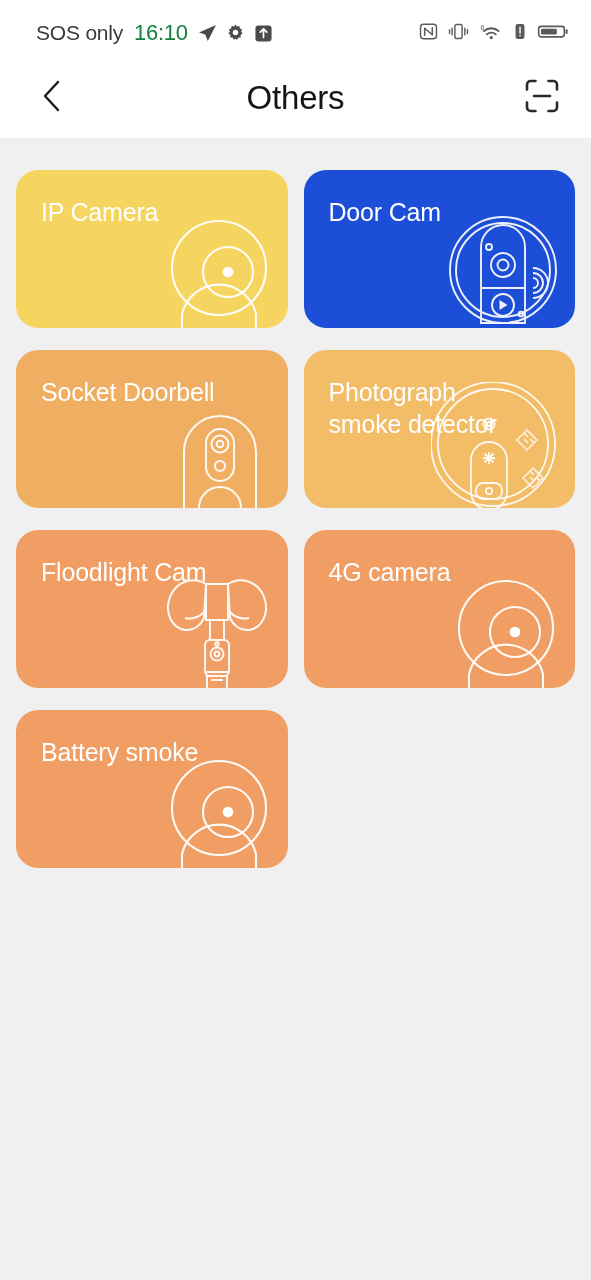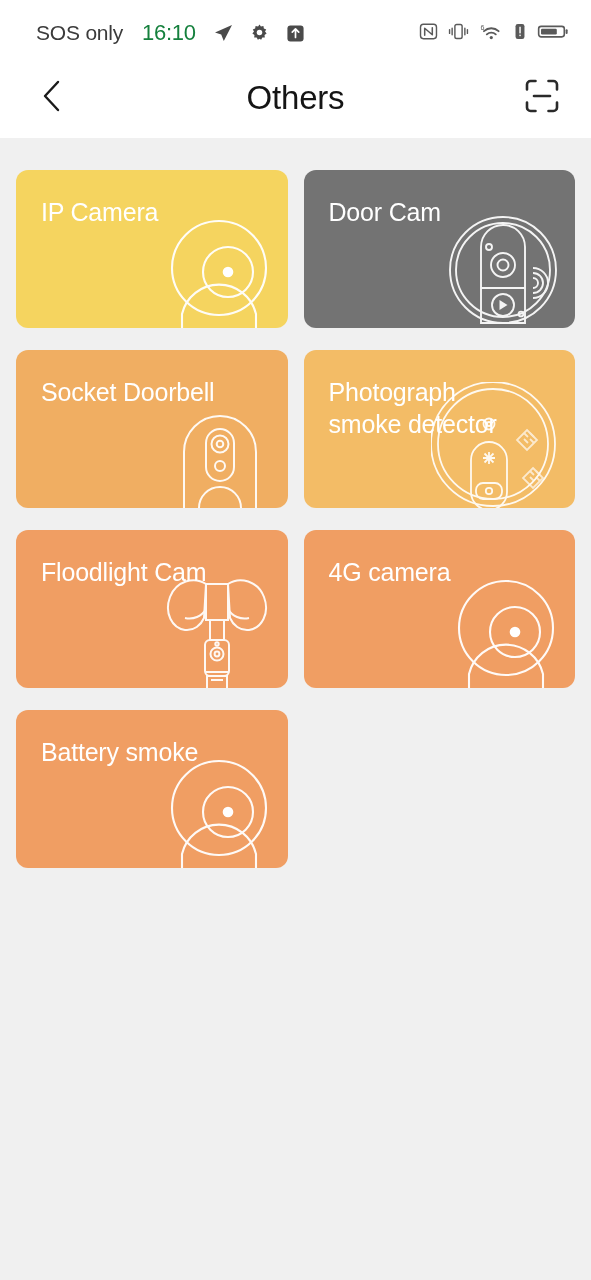--- a/index.html
+++ b/index.html
@@ -11,21 +11,21 @@
   }
 
   
   .status-bar{
     height:66px; width:100%;
     background:#ffffff;
     display:flex; align-items:center;
     justify-content:space-between;
     padding:0 22px 0 36px;
   }
-  .status-left{ display:flex; align-items:center; gap:17px; }
+  .status-left{ display:flex; align-items:center; gap:9px; }
   .status-carrier{
     font-size:21px; color:#3b3b3b; letter-spacing:-0.2px;
     font-family:"Liberation Sans", sans-serif;
   }
   .status-clock{
     font-size:22px; color:#15803d; letter-spacing:-0.3px; margin-left:2px;
   }
   .status-left .sicon{ display:flex; align-items:center; }
   .status-right{ display:flex; align-items:center; gap:10px; }
 
@@ -66,21 +66,21 @@
   }
   .grid{
     display:grid;
     grid-template-columns:repeat(2, 1fr);
     column-gap:16px;
     row-gap:22px;
   }
   .card{
     position:relative;
     height:158px;
-    border-radius:12px;
+    border-radius:22px;
     overflow:hidden;
     cursor:pointer;
   }
   .card-label{
     position:absolute;
     top:26px; left:25px;
     right:12px;
     font-size:25px;
     line-height:32px;
     color:#ffffff;
@@ -198,21 +198,21 @@
           <g stroke="#ffffff" stroke-width="2.1" fill="none" opacity="0.95">
             <circle cx="75" cy="66" r="47"></circle>
             <circle cx="84" cy="70" r="25"></circle>
             <path d="M38 112a38 38 0 0 1 74 0v34H38z"></path>
           </g>
           <circle cx="84" cy="70" r="5.3" fill="#ffffff"></circle>
         </svg>
       </div>
     </div>
 
-    <div class="card" style="background: #737373;">
+    <div class="card" style="background: #1d4ed8;">
       <div class="card-label">Door Cam</div>
       <div class="card-art">
         <svg viewBox="0 0 150 140">
           <g stroke="#ffffff" stroke-width="1.9" fill="none" opacity="0.92">
             <circle cx="72" cy="68" r="53"></circle>
             <circle cx="72" cy="68" r="47"></circle>
             <path d="M50 45a22 22 0 0 1 44 0v76H50z"></path>
             <path d="M50 86h44"></path>
             <circle cx="72" cy="63" r="12"></circle>
             <circle cx="72" cy="63" r="5.5"></circle>

